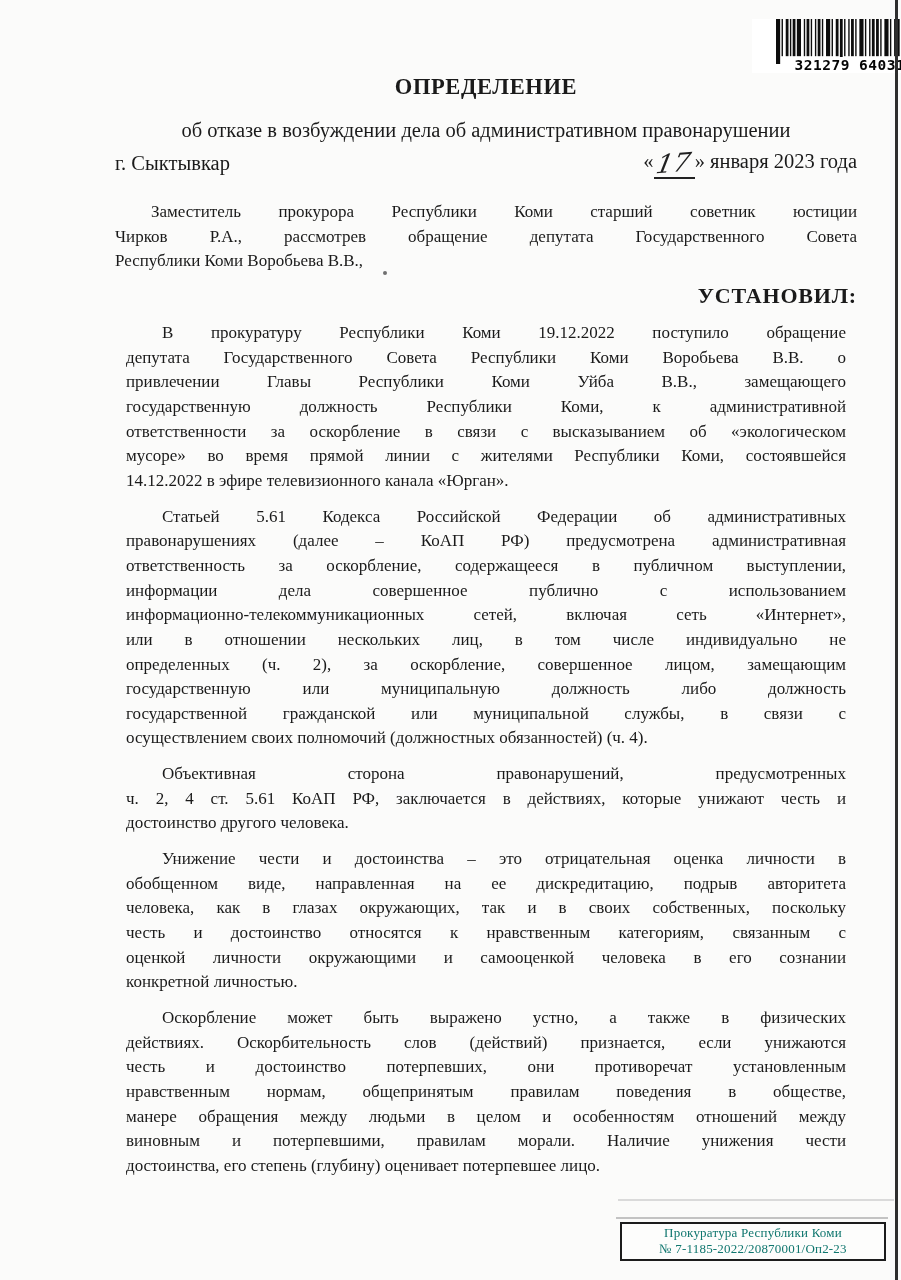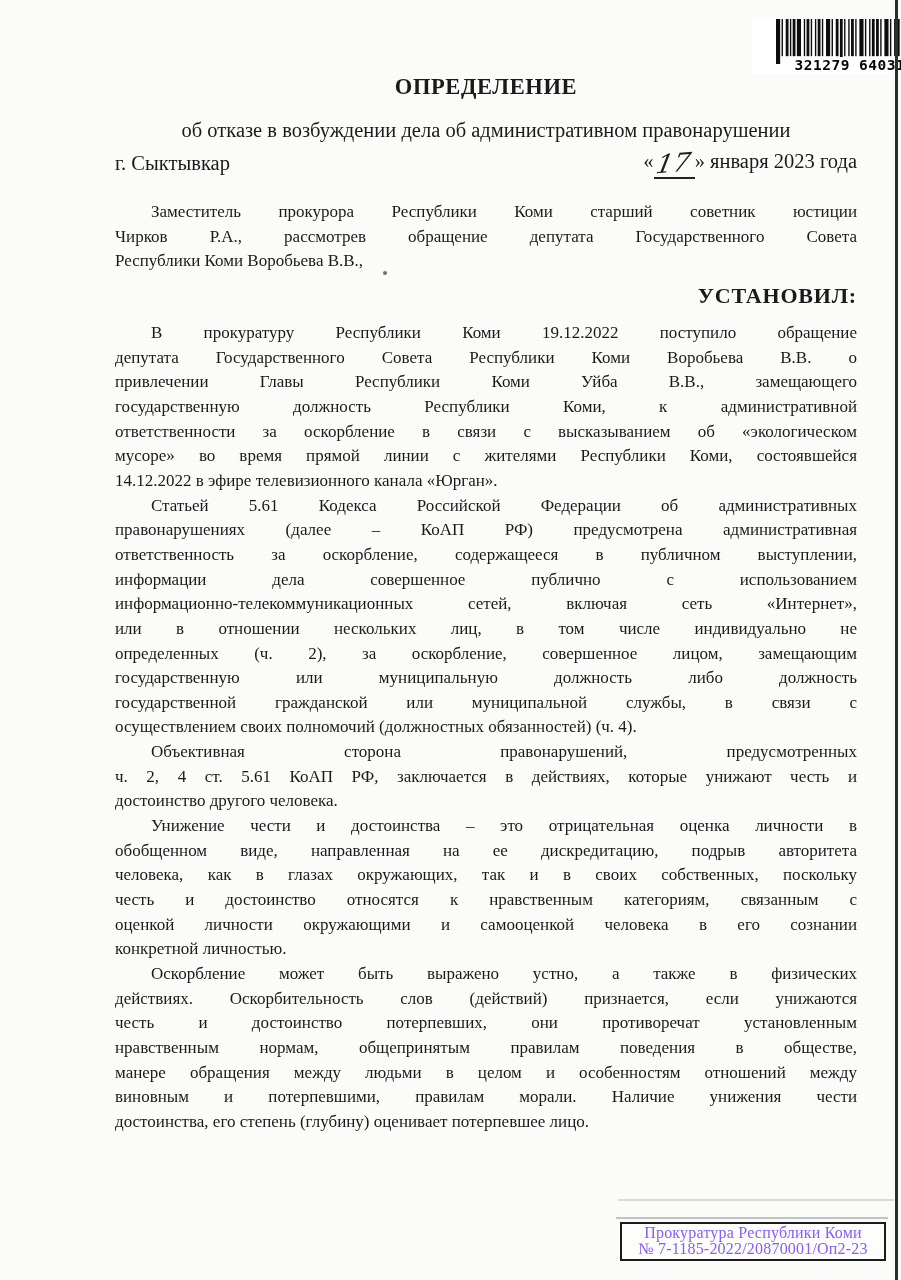--- a/index.html
+++ b/index.html
@@ -13,31 +13,31 @@
   .doc-subtitle{margin-top:17px;font-size:20.5px;text-align:center;line-height:26px;}
   .dateline{margin-top:3px;display:flex;justify-content:space-between;align-items:center;font-size:20.5px;line-height:30px;}
   .hw-wrap{display:inline-block;border-bottom:2px solid #222;padding:0 5px 1px 3px;vertical-align:-4px;line-height:1;}
   .hw{display:inline-block;font-family:"DejaVu Serif",serif;font-style:italic;font-size:26px;transform:skewX(-16deg) rotate(-5deg);color:#1f1f1f;}
   .intro{margin-top:21px;}
   .line{font-size:17px;line-height:24.65px;text-align:justify;text-align-last:justify;white-space:normal;}
   .line.last{text-align-last:left;}
   .line.first{text-indent:36px;}
   .heading-resolved{margin-top:9px;font-size:22px;font-weight:bold;text-align:right;letter-spacing:.8px;line-height:26px;}
   .document-body{margin-top:12px;}
-  .para{margin:0;}
+  .para{margin:11px;}
   
   .barcode{position:absolute;left:752px;top:19px;width:157px;text-align:center;background:#fff;padding-left:24px;}
   .barcode svg{display:block;width:132px;height:45px;}
   .barcode-digits{position:relative;margin-top:-7px;font-family:"DejaVu Sans Mono","Liberation Mono",monospace;
     font-size:14.5px;font-weight:bold;letter-spacing:.5px;color:#050505;}
   .barcode-digits span{background:#fff;padding:0 2px;}
   
   .stamp{position:absolute;left:620px;top:1222px;width:262px;height:34px;border:2px solid #1c1c1c;
     text-align:center;padding-top:1px;background:#fdfdfc;}
-  .stamp .stamp-line{font-size:16px;line-height:15.5px;letter-spacing:.2px;color:#8b5cf6;}
+  .stamp .stamp-line{font-size:13px;line-height:15.5px;letter-spacing:.2px;color:#0f766e;}
   
   .scan-edge{position:absolute;right:3px;top:0;bottom:0;width:3px;background:#2e2e2e;}
   .artifact-dot{position:absolute;left:383px;top:271px;width:4px;height:4px;border-radius:50%;background:#6f6f6f;}
   .faint-line-1{position:absolute;left:618px;top:1199px;width:276px;height:2px;background:#dadada;}
   .faint-line-2{position:absolute;left:616px;top:1217px;width:272px;height:2px;background:#c3c3c3;}
 </style>
 </head>
 <body>
 
 <div class="page">

